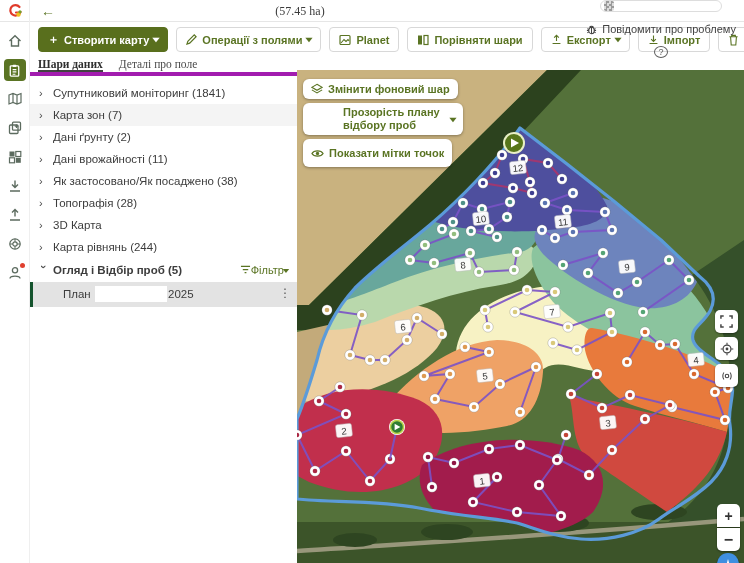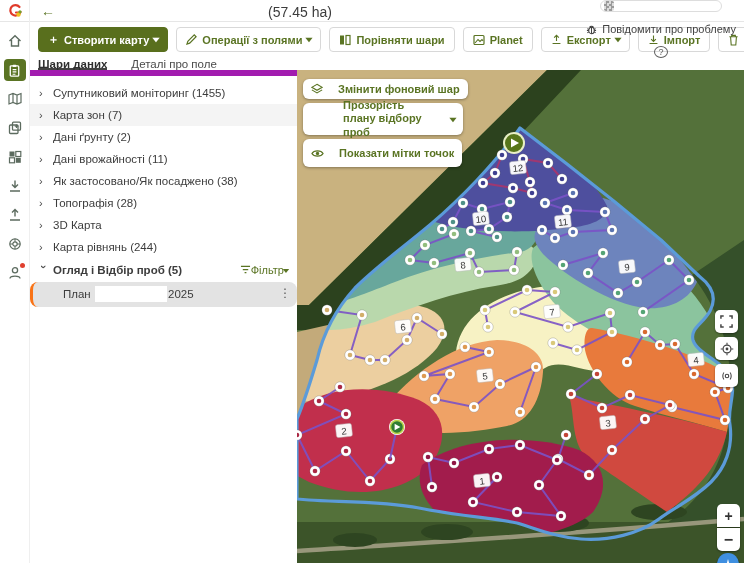--- a/index.html
+++ b/index.html
@@ -7,21 +7,21 @@
     font-family:"Liberation Sans", sans-serif; }
 
   
   #topbar { position:absolute; left:0; top:0; width:744px; height:22px;
     background:#fff; border-bottom:1px solid #e6e6e6; z-index:30; }
   #logo-cell { position:absolute; left:0; top:0; width:30px; height:22px;
     border-right:1px solid #eee; display:flex; align-items:center; justify-content:center; }
   #back-btn { position:absolute; left:38px; top:2px; width:20px; height:18px;
     color:#5a7423; font-size:14px; line-height:18px; text-align:center; cursor:pointer; }
   #field-title { position:absolute; left:140px; top:4px; width:320px; text-align:center;
-    font-size:14px; color:#3c3c3c; }
+    font-size:12px; color:#3c3c3c;font-family:Liberation Serif, serif; }
   #topbar-right { position:absolute; right:8px; top:0; height:22px;
     display:flex; align-items:center; gap:11px;flex-direction:column; }
   #account-box { width:122px; height:15px; border:1px solid #ddd; border-radius:8px;
     background:#fff; display:flex; align-items:center; padding:0 3px; }
   .checker { width:10px; height:10px; border-radius:2px;
     background: repeating-conic-gradient(#9a9a9a 0% 25%, #dcdcdc 0% 50%) 0 0 / 5px 5px; }
   #report-problem { display:flex; align-items:center; gap:5px; font-size:11px; color:#424242; cursor:pointer; }
   #help-btn { width:14px; height:14px; border:1.2px solid #5f5f5f; border-radius:50%;
     font-size:9px; color:#5f5f5f; display:flex; align-items:center; justify-content:center; cursor:pointer; }
 
@@ -38,46 +38,46 @@
   #rail { position:absolute; left:0; top:22px; width:30px; height:541px; background:#fff;
     border-right:1px solid #efefef; display:flex; flex-direction:column; align-items:center;
     padding-top:8px; gap:7px; z-index:20; }
   .rail-ic { width:22px; height:22px; display:flex; align-items:center; justify-content:center;
     border-radius:4px; cursor:pointer; position:relative; }
   .rail-ic.sel { background:#5a7423; }
   .red-dot { position:absolute; right:1px; top:1px; width:5px; height:5px; border-radius:50%; background:#e0402f; }
 
   
   #sidebar { position:absolute; left:30px; top:55px; width:267px; height:508px; background:#fff; z-index:10; }
-  #tabs { height:21px; border-bottom:6px solid #a21caf; display:flex; gap:24px; padding-left:8px; }
+  #tabs { height:21px; border-bottom:4px solid #a21caf; display:flex; gap:16px; padding-left:8px;font-family:Liberation Serif, serif; }
   .tab { font-size:11.5px; color:#4a4a4a; line-height:19px; cursor:pointer; }
   .tab.active { color:#2f2f2f; font-weight:bold; border-bottom:2px solid #424242; }
   #side-list { padding-top:6px; }
   .srow { height:22px; display:flex; align-items:center; padding-left:9px;
     font-size:11.5px; color:#3c3c3c; cursor:pointer; }
   .srow.hl { background:#f4f4f4; }
   .chev { width:14px; color:#4a4a4a; font-size:11px; }
   .chev.down { transform:rotate(90deg); width:10px; margin-right:4px; }
   #expanded-row { height:24px; display:flex; align-items:center; padding:0 9px;
     font-size:11.5px; color:#3c3c3c; font-weight:bold; cursor:pointer; }
   #filter-wrap { margin-left:auto; display:flex; align-items:center; 
     color:#5a7423; font-weight:normal; font-size:11px; cursor:pointer; }
   #plan-row { position:relative; height:25px; background:#e3e3e3;
-    border-left:3px solid #f97316; cursor:pointer;border-radius:8px; }
+    border-left:3px solid #14532d; cursor:pointer; }
   #plan-name { position:absolute; left:30px; top:6px; font-size:11.5px; color:#3c3c3c; }
   #plan-redacted { position:absolute; left:62px; top:4px; width:72px; height:16px; background:#fff; }
   #plan-year { position:absolute; left:135px; top:6px; font-size:11.5px; color:#3c3c3c; }
   #plan-menu { position:absolute; right:6px; top:4px; font-size:12px; color:#555; cursor:pointer; }
 
   
   #map { position:absolute; left:297px; top:70px; width:447px; height:493px; overflow:hidden; background:#4e6a37; }
   #map-svg { position:absolute; left:0; top:0; }
   .ov-btn { position:absolute; background:#fff; border:none; border-radius:6px;
     box-shadow:0 1px 3px rgba(0,0,0,.35); color:#5a7423; font-weight:bold; font-size:11px;
-    display:flex; align-items:center; gap:15px; padding:0 8px; cursor:pointer; z-index:6;
+    display:flex; align-items:center; gap:5px; padding:0 8px; cursor:pointer; z-index:6;
     font-family:"Liberation Sans", sans-serif; text-align:left;justify-content:flex-end; }
   #ov-bg { left:6px; top:9px; height:20px; }
   #ov-opacity { left:6px; top:33px; height:32px; width:160px;padding-left:40px; }
   #ov-opacity .lbl { width:122px; line-height:1.2; }
   #ov-labels { left:6px; top:69px; height:28px; }
   .map-ctrl { position:absolute; width:23px; height:23px; background:#fff; border-radius:5px;
     box-shadow:0 1px 2px rgba(0,0,0,.4); display:flex; align-items:center; justify-content:center;
     cursor:pointer; z-index:6; }
   #ctrl-expand { left:418px; top:240px; }
   #ctrl-target { left:418px; top:267px; }
@@ -128,31 +128,31 @@
   </button>
   <button class="btn">
     <svg width="11" height="11" viewBox="0 0 12 12">
       <path d="M1,11 L2,8 L9,1 L11,3 L4,10 Z" fill="none" stroke="#5a7423" stroke-width="1.3"></path>
     </svg>
     <span>Операції з полями</span>
     <span class="chev-d">▾</span>
   </button>
   <button class="btn">
     <svg width="12" height="12" viewBox="0 0 12 12">
+      <rect x="1" y="1.5" width="10" height="9" rx="1" fill="none" stroke="#5a7423" stroke-width="1.2"></rect>
+      <path d="M2,9 L5,5.5 L7,7.5 L9,5.5 L10,6.8" fill="none" stroke="#5a7423" stroke-width="1.1"></path>
+    </svg>
+    <span>Planet</span>
+  </button>
+  <button class="btn">
+    <svg width="12" height="12" viewBox="0 0 12 12">
       <rect x="1" y="1.5" width="4" height="9" fill="#5a7423"></rect>
       <rect x="7" y="1.5" width="4" height="9" fill="none" stroke="#5a7423" stroke-width="1.2"></rect>
     </svg>
     <span>Порівняти шари</span>
-  </button>
-  <button class="btn">
-    <svg width="12" height="12" viewBox="0 0 12 12">
-      <rect x="1" y="1.5" width="10" height="9" rx="1" fill="none" stroke="#5a7423" stroke-width="1.2"></rect>
-      <path d="M2,9 L5,5.5 L7,7.5 L9,5.5 L10,6.8" fill="none" stroke="#5a7423" stroke-width="1.1"></path>
-    </svg>
-    <span>Planet</span>
   </button>
   <button class="btn">
     <svg width="11" height="11" viewBox="0 0 14 14">
       <path d="M7,9 V2 M4,4.6 L7,1.6 L10,4.6 M2,12 H12" fill="none" stroke="#5a7423" stroke-width="1.4"></path>
     </svg>
     <span>Експорт</span>
     <span class="chev-d">▾</span>
   </button>
   <button class="btn">
     <svg width="11" height="11" viewBox="0 0 14 14">
@@ -228,21 +228,21 @@
 </div>
 
 <div id="sidebar">
   <div id="tabs">
     <div class="tab active">Шари даних</div>
     <div class="tab">Деталі про поле</div>
   </div>
   <div id="side-list">
       <div class="srow">
         <span class="chev">›</span>
-        <span>Супутниковий моніторинг (1455)</span>
+        <span>Супутниковий моніторинг (1841)</span>
       </div>
       <div class="srow hl">
         <span class="chev">›</span>
         <span>Карта зон (7)</span>
       </div>
       <div class="srow">
         <span class="chev">›</span>
         <span>Дані ґрунту (2)</span>
       </div>
       <div class="srow">

